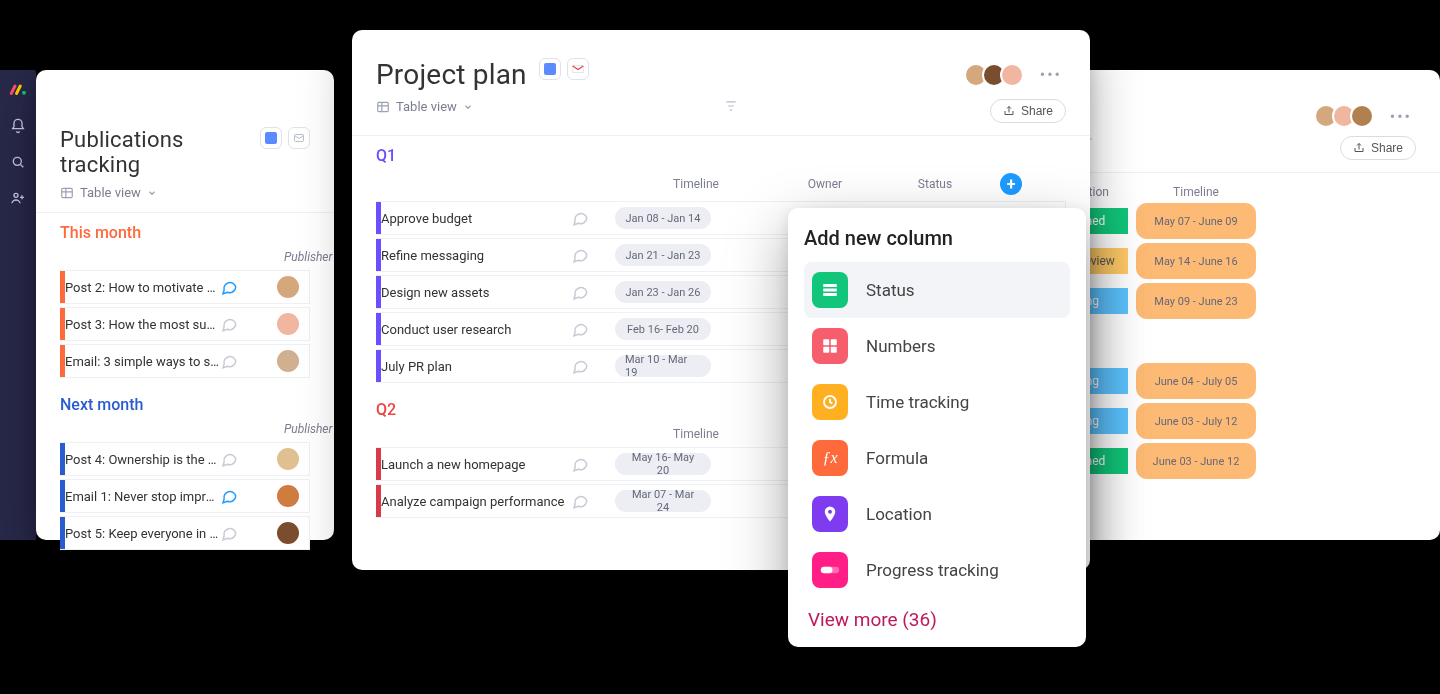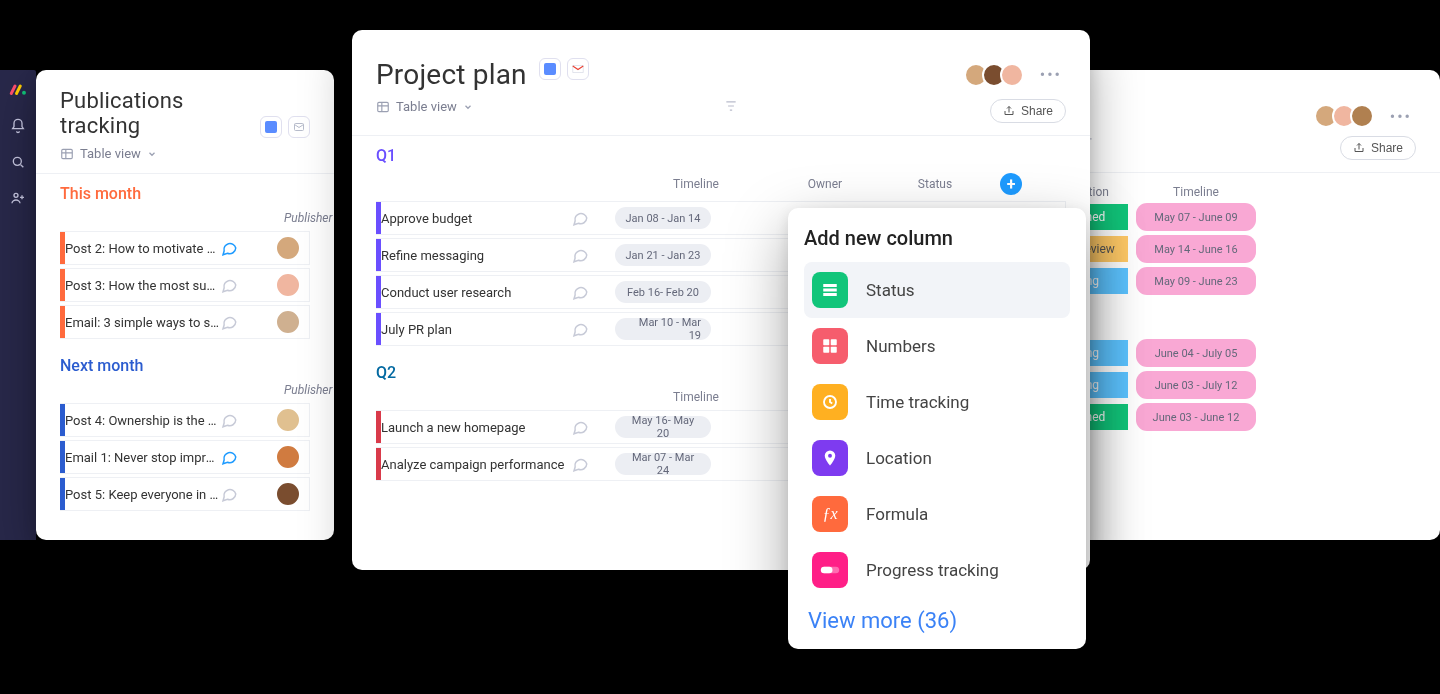--- a/index.html
+++ b/index.html
@@ -39,42 +39,42 @@
   .row .chat.active{ color:#1e9bff;}
 
   
   #card-pub { left:36px; top:70px; width:298px; height:470px; }
   #card-pub .row .nm { width:155px; }
   #card-pub .col-head { padding-left:224px; }
 
   
   #card-right { left:820px; top:70px; width:620px; height:470px; }
   .pill-status{ height:26px; border-radius:0; display:flex; align-items:center; justify-content:center; font-size:12px; color:#fff; }
-  .pill-date{ height:28px; border-radius:11px; background:#f9a8d4; color:#64687a; font-size:11px; display:flex;align-items:center;justify-content:center; padding:0 10px;}
+  .pill-date{ height:36px; border-radius:11px; background:#fdba74; color:#64687a; font-size:11px; display:flex;align-items:center;justify-content:center; padding:0 10px;}
 
   .c-done{background:#11c57a;} .c-work{background:#ffb021;} .c-needs{background:#ffc966; color:#555;} .c-wait{background:#5cc3ff;} .c-stuck{background:#f65d6d;} .c-pub{background:#11c57a;}
 
   .rgrid{ display:grid; grid-template-columns: 72px 98px 98px 120px; gap:6px 8px; align-items:center; padding:2px 0;}
 
   
   #card-main { left:352px; top:30px; width:738px; height:540px; }
   #card-main .row .nm{ width:190px;}
   .main-head{ display:grid; grid-template-columns: 246px 148px 110px 110px 32px; align-items:center; color:#7b7e90; font-size:12px; padding:2px 0 6px 0;}
   .tl-pill{ height:22px; border-radius:11px; background:#eceef3; color:#64687a; font-size:11px; display:flex;align-items:center;justify-content:center; padding:0 10px; width:96px; margin:0 auto;}
 
   .add-col-btn{ width:22px; height:22px; border-radius:50%; background:#1e9bff; color:#fff; display:flex;align-items:center;justify-content:center; font-size:16px; font-weight:bold; justify-self:end;}
 
   
   .popover{ position:absolute; left:788px; top:208px; width:298px; background:#fff; border-radius:10px; box-shadow: 0 22px 60px rgba(0,0,0,.35), 0 4px 14px rgba(0,0,0,.1); padding:18px 16px 16px 16px;}
   .popover h3{ font-size:20px; font-weight:500; color:#222; margin-bottom:12px;}
   .opt{ display:flex; align-items:center; gap:18px; padding:10px 8px; border-radius:8px; font-size:17px; color:#444;}
   .opt.sel{ background:#f2f4f8;}
   .opt .oi{ width:36px; height:36px; border-radius:8px; display:flex;align-items:center;justify-content:center; color:#fff;}
   .oi-status{background:#11c57a;} .oi-num{background:#f65d6d;} .oi-time{background:#ffb021;} .oi-form{background:#ff6a3d;} .oi-loc{background:#7e3bf0;} .oi-prog{background:#ff1f87;}
-  .viewmore{ color:#3b82f6; font-size:22px; padding:10px 4px 0 4px;}
+  .viewmore{ color:#be185d; font-size:19px; padding:10px 4px 0 4px;}
 
   svg{display:block;}
 </style>
 </head>
 <body>
 
 <div class="stage">
 
   <div class="rail">
     <div class="logo">
@@ -100,21 +100,21 @@
       <svg viewBox="0 0 24 24" fill="none" stroke="currentColor" stroke-width="2">
           <circle cx="9" cy="8" r="3"></circle>
           <path d="M3 20c0-3 3-5 6-5s6 2 6 5"></path>
           <path d="M18 8v6M15 11h6"></path>
         </svg>
     </div>
   </div>
 
   <div id="card-pub" class="card">
     <div class="card-header">
-      <div style="display:flex;align-items:flex-end;">
+      <div style="display:flex;align-items:flex-start;margin-top:39px;">
         <div class="card-title">Publications tracking</div>
         <div class="icon-set">
           <div class="sq-ic">
               <svg width="12" height="12">
                 <rect width="12" height="12" rx="2" fill="#5a8cff"></rect>
               </svg>
             </div>
           <div class="sq-ic">
               <svg width="12" height="12" viewBox="0 0 24 24" fill="none" stroke="#b7bccb" stroke-width="2">
                 <rect x="3" y="5" width="18" height="14" rx="2"></rect>
@@ -377,45 +377,57 @@
               <svg viewBox="0 0 24 24" fill="none" stroke="currentColor" stroke-width="2">
                 <path d="M21 12a8 8 0 01-11 7L4 21l1.5-5A8 8 0 1121 12z"></path>
               </svg>
             </div>
         <div style="width:148px;text-align:center">
               <div class="tl-pill">Jan 21 - Jan 23</div>
             </div>
           </div>
           <div class="row">
             <div class="bar" style="background:#6a4fff"></div>
+        <div class="nm">Design new assets</div>
+        <div class="chat">
+              <svg viewBox="0 0 24 24" fill="none" stroke="currentColor" stroke-width="2">
+                <path d="M21 12a8 8 0 01-11 7L4 21l1.5-5A8 8 0 1121 12z"></path>
+              </svg>
+            </div>
+        <div style="width:148px;text-align:center">
+              <div class="tl-pill">Jan 23 - Jan 26</div>
+            </div>
+          </div>
+          <div class="row">
+            <div class="bar" style="background:#6a4fff"></div>
         <div class="nm">Conduct user research</div>
         <div class="chat">
               <svg viewBox="0 0 24 24" fill="none" stroke="currentColor" stroke-width="2">
                 <path d="M21 12a8 8 0 01-11 7L4 21l1.5-5A8 8 0 1121 12z"></path>
               </svg>
             </div>
         <div style="width:148px;text-align:center">
               <div class="tl-pill">Feb 16- Feb 20</div>
             </div>
           </div>
           <div class="row">
             <div class="bar" style="background:#6a4fff"></div>
         <div class="nm">July PR plan</div>
         <div class="chat">
               <svg viewBox="0 0 24 24" fill="none" stroke="currentColor" stroke-width="2">
                 <path d="M21 12a8 8 0 01-11 7L4 21l1.5-5A8 8 0 1121 12z"></path>
               </svg>
             </div>
-        <div style="width:148px;text-align:right">
+        <div style="width:148px;text-align:left">
               <div class="tl-pill">Mar 10 - Mar 19</div>
             </div>
           </div>
         </div>
         <div class="group">
-          <div class="gname" style="color:#0369a1">Q2</div>
+          <div class="gname" style="color:#ef4444">Q2</div>
           <div class="main-head">
         <span></span>
         <span style="text-align:center">Timeline</span>
             <span></span>
             <span></span>
             <span></span>
           </div>
           <div class="row">
             <div class="bar" style="background:#d93a4a"></div>
         <div class="nm">Launch a new homepage</div>
@@ -471,33 +483,33 @@
         <div class="opt">
           <div class="oi oi-time">
             <svg width="18" height="18" viewBox="0 0 24 24" fill="none" stroke="#fff" stroke-width="2.5">
               <circle cx="12" cy="12" r="8"></circle>
               <path d="M12 8v4l3 2"></path>
             </svg>
           </div>
           <span>Time tracking</span>
         </div>
         <div class="opt">
+          <div class="oi oi-form">
+            <span style="color:#fff;font-style:italic;font-size:16px;font-family:serif">ƒx</span>
+          </div>
+          <span>Formula</span>
+        </div>
+        <div class="opt">
           <div class="oi oi-loc">
             <svg width="18" height="18" viewBox="0 0 24 24" fill="#fff">
               <path d="M12 2a7 7 0 00-7 7c0 5 7 13 7 13s7-8 7-13a7 7 0 00-7-7z"></path>
               <circle cx="12" cy="9" r="2.6" fill="#7e3bf0"></circle>
             </svg>
           </div>
           <span>Location</span>
-        </div>
-        <div class="opt">
-          <div class="oi oi-form">
-            <span style="color:#fff;font-style:italic;font-size:16px;font-family:serif">ƒx</span>
-          </div>
-          <span>Formula</span>
         </div>
         <div class="opt">
           <div class="oi oi-prog">
             <svg width="20" height="10" viewBox="0 0 24 12">
               <rect x="1" y="2" width="22" height="8" rx="4" fill="rgba(255,255,255,.35)"></rect>
               <rect x="1" y="2" width="14" height="8" rx="4" fill="#fff"></rect>
             </svg>
           </div>
           <span>Progress tracking</span>
         </div>

